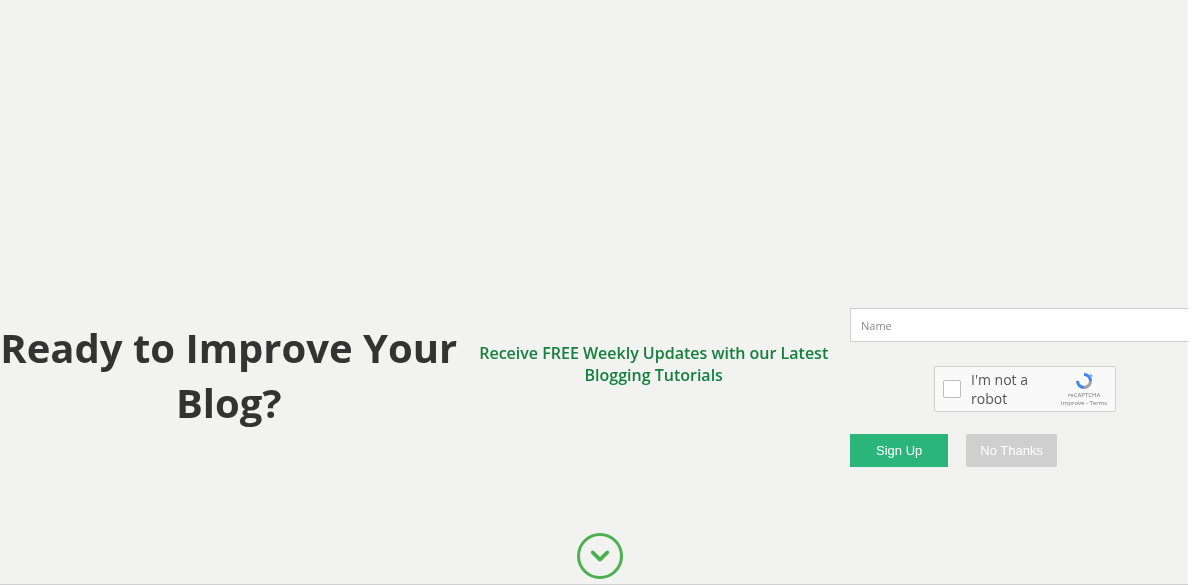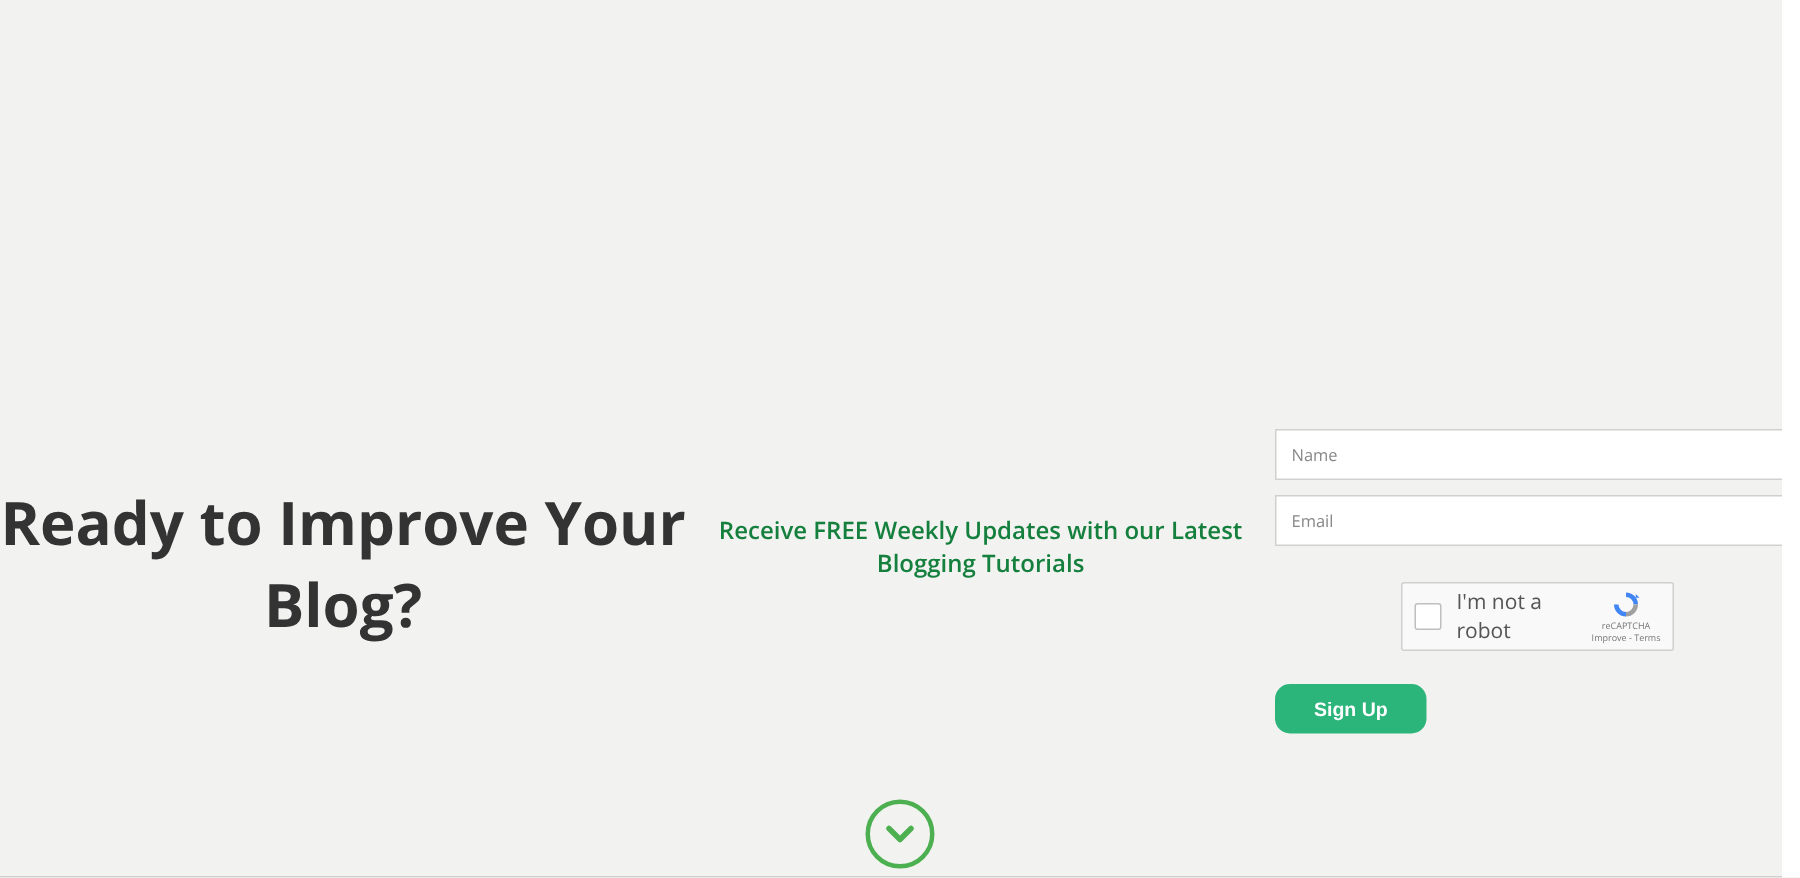--- a/index.html
+++ b/index.html
@@ -102,23 +102,23 @@
       display: flex;
       gap: 18px;
       justify-content: flex-start;
     }
     .btn-signup {
       background: #2cb57b;
       color: #fff;
       border: none;
       padding: 9px 26px;
       font-size: 13px;
-      font-weight: 700;
-      cursor: pointer;
-      border-radius: 10px;
+      font-weight: 400;
+      cursor: pointer;
+      border-radius: 0;
     }
     .btn-nothanks {
       background: #cfcfcf;
       color: #fff;
       border: none;
       padding: 9px 14px;
       font-size: 13px;
       font-weight: 400;
       cursor: pointer;
       border-radius: 2px;
@@ -161,39 +161,39 @@
   </style>
 </head>
 <body>
 
 <div class="container">
   <h1 class="heading">Ready to Improve Your Blog?</h1>
   <p class="subheading">Receive FREE Weekly Updates with our Latest Blogging Tutorials</p>
 
   <div class="form">
     <input type="text" class="input-field" placeholder="Name" style="">
-    <input type="text" class="input-field" placeholder="Email" style="">
 
     <div class="recaptcha">
       <div class="recaptcha-checkbox"></div>
       <div class="recaptcha-label">I'm not a robot</div>
       <div class="recaptcha-badge">
         <svg class="recaptcha-logo" viewBox="0 0 40 40">
           <path d="M20 4 A16 16 0 0 1 36 20 L30 20 A10 10 0 0 0 20 10 Z" fill="#4285f4"></path>
           <path d="M36 20 A16 16 0 0 1 20 36 L20 30 A10 10 0 0 0 30 20 Z" fill="#a0a0a0"></path>
           <path d="M20 36 A16 16 0 0 1 4 20 L10 20 A10 10 0 0 0 20 30 Z" fill="#4285f4"></path>
           <polygon points="33,6 38,11 33,11" fill="#4285f4"></polygon>
         </svg>
         <span>reCAPTCHA</span>
         <span>Improve - Terms</span>
       </div>
     </div>
 
     <div class="buttons">
       <button class="btn-signup">Sign Up</button>
+      <button class="btn-nothanks">No Thanks</button>
     </div>
   </div>
 </div>
 
 <div class="scroll-indicator">
   <svg viewBox="0 0 24 24">
     <path d="M4 8 L12 16 L20 8" stroke="#4caf50" stroke-width="4" fill="none" stroke-linecap="round" stroke-linejoin="round"></path>
   </svg>
 </div>
 

